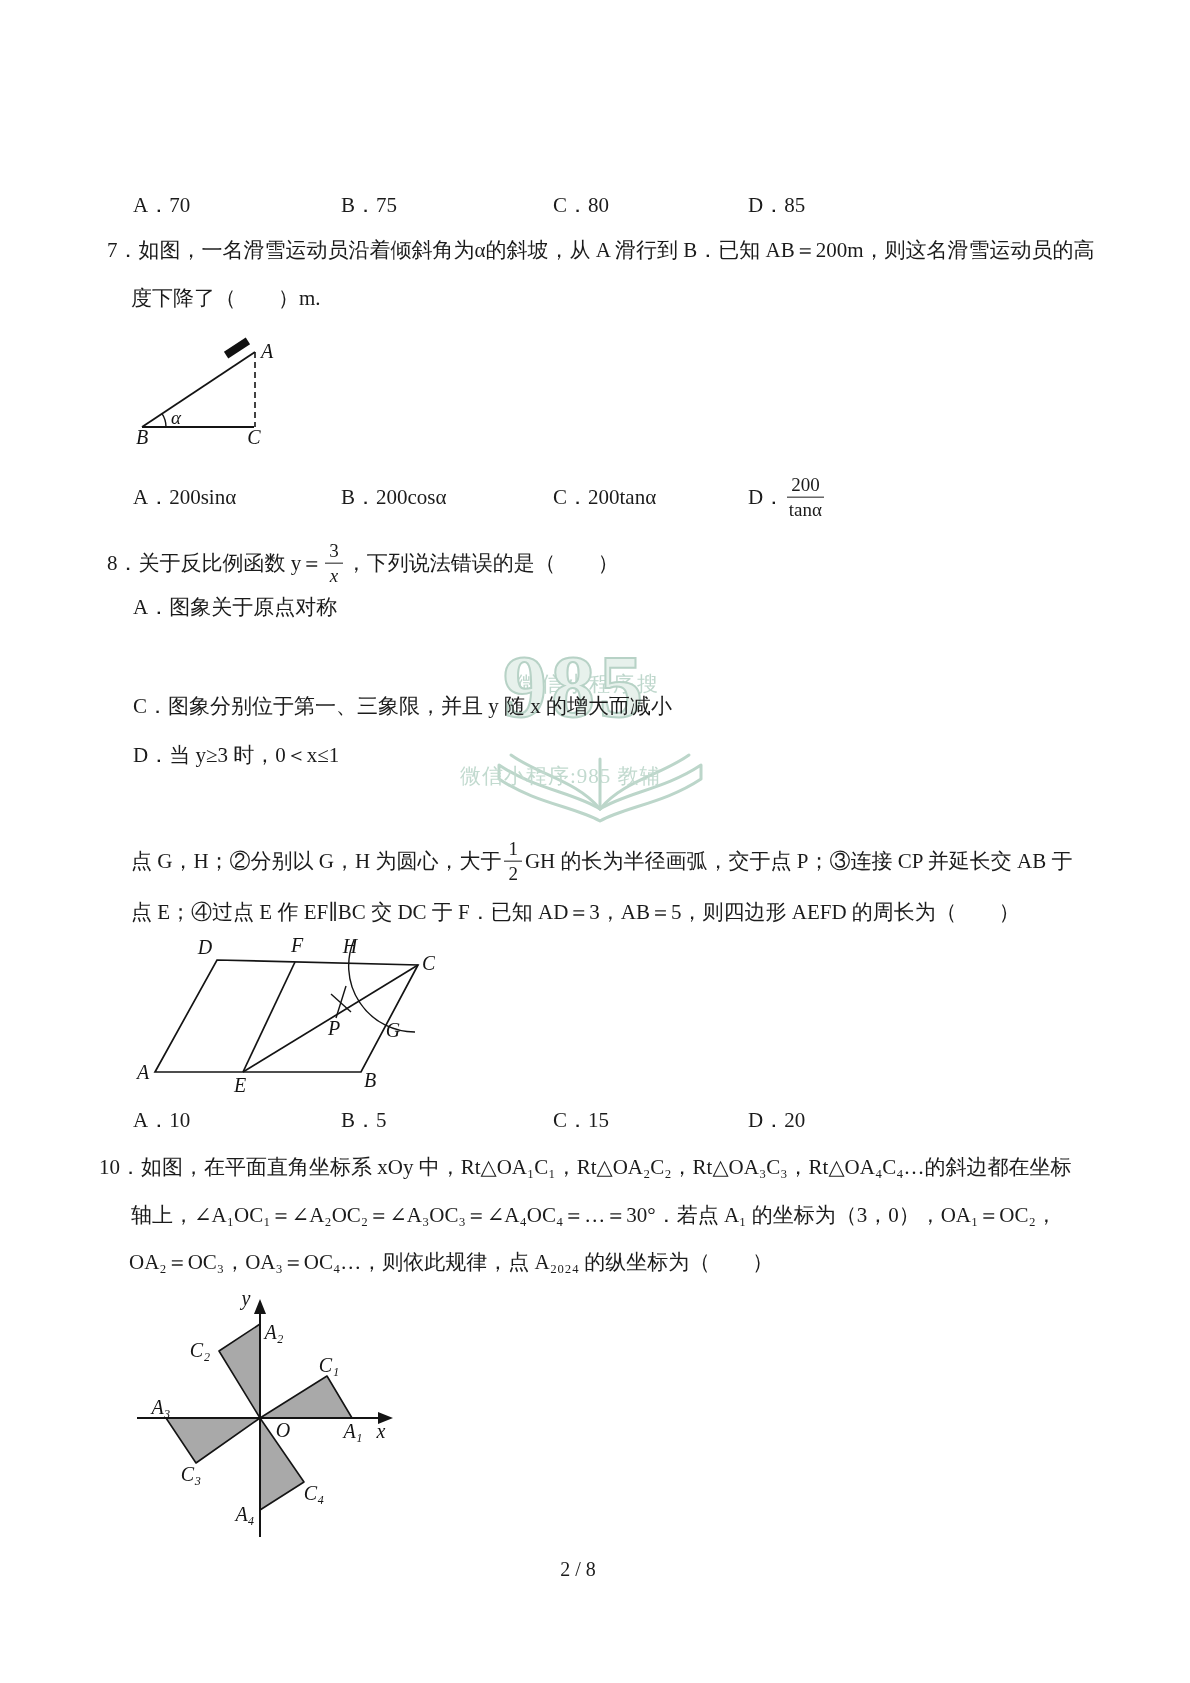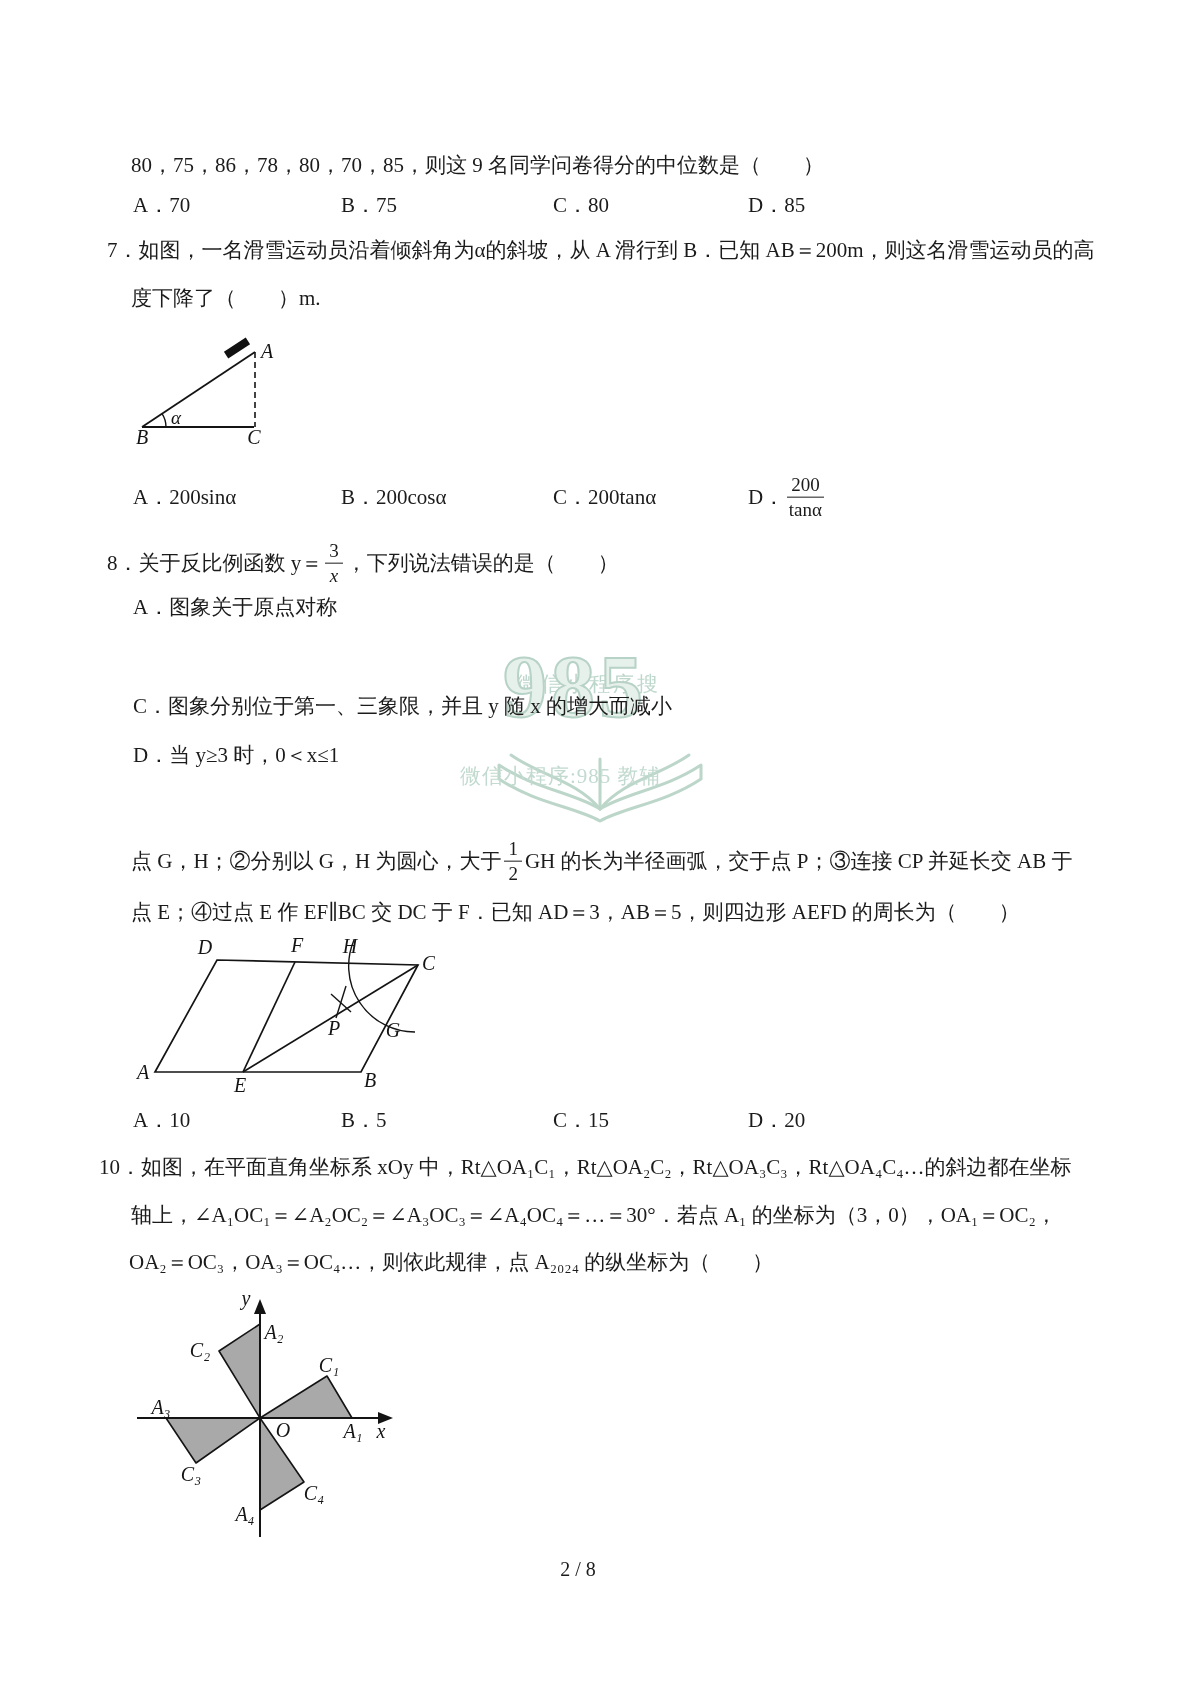--- a/index.html
+++ b/index.html
@@ -37,21 +37,20 @@
   <svg style="position:absolute; left:493px; top:735px;" width="214" height="88" viewBox="0 0 214 88">
     <g fill="none" stroke="#bcd6ca" stroke-width="3" stroke-linecap="round" stroke-linejoin="round">
       <path d="M6,30 C42,54 82,58 107,74 C132,58 172,54 208,30 L208,44 C172,68 132,72 107,86 C82,72 42,68 6,44 Z"></path>
       <path d="M107,74 C84,46 46,40 18,20"></path>
       <path d="M107,74 C130,46 168,40 196,20"></path>
       <path d="M107,74 L107,24"></path>
     </g>
   </svg>
   <div class="wm wm-bottom" style="left:460px; top:762px;">微信小程序:985 教辅</div>
 
-  <div class="tl" style="left:131px; top:152px;">80，75，86，78，80，70，85，则这 9 名同学问卷得分的中位数是（　　）</div>
   <div class="tl" style="left:133px; top:192px;">A．70</div>
   <div class="tl" style="left:341px; top:192px;">B．75</div>
   <div class="tl" style="left:553px; top:192px;">C．80</div>
   <div class="tl" style="left:748px; top:192px;">D．85</div>
 
   <div class="tl" style="left:107px; top:237px;">7．如图，一名滑雪运动员沿着倾斜角为α的斜坡，从 A 滑行到 B．已知 AB＝200m，则这名滑雪运动员的高</div>
   <div class="tl" style="left:131px; top:285px;">度下降了（　　）m.</div>
 
   <svg style="position:absolute; left:128px; top:336px;" width="150" height="112" viewBox="0 0 150 112">
     <line x1="14" y1="91" x2="126" y2="91" stroke="#141414" stroke-width="1.8"></line>

